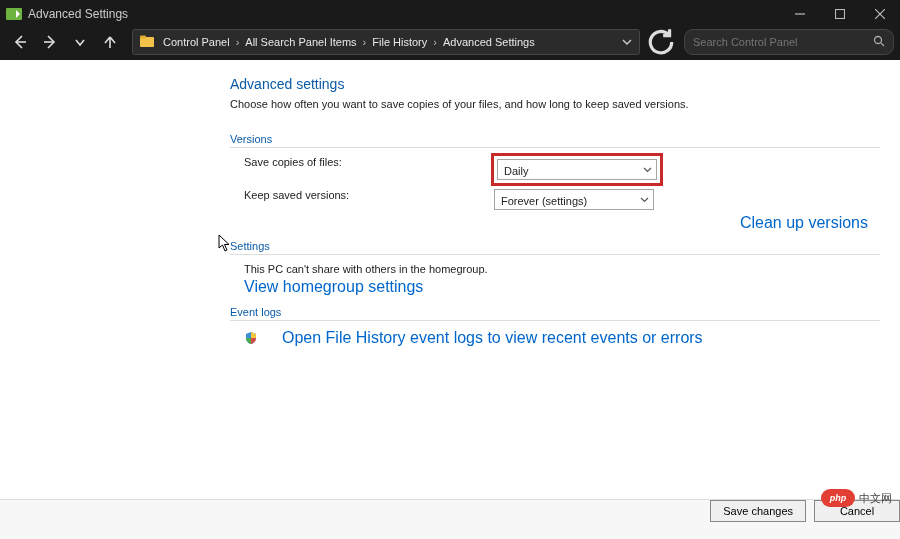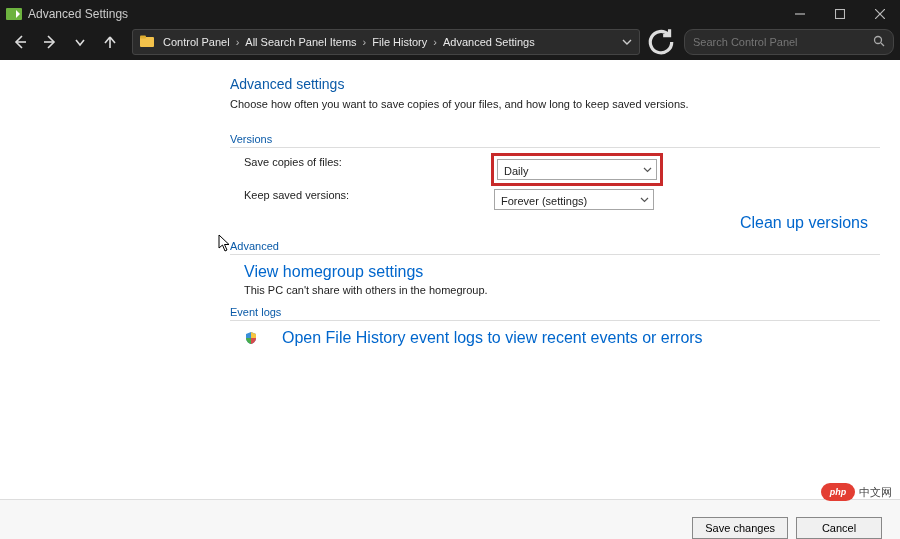--- a/index.html
+++ b/index.html
@@ -44,29 +44,29 @@
   .row .select .chev svg { width: 9px; height: 9px; }
   .highlight-box { border: 3px solid #c82a2a; padding: 3px; margin: -3px; display: inline-flex; }
 
   .link { color: #0066cc; font-size: 16px; }
   .cleanup-row { display: flex; justify-content: flex-end; padding-right: 12px; margin-top: -2px; margin-bottom: 8px; }
   .indent-text { font-size: 11px; padding-left: 14px; margin-bottom: 3px; }
   .link-row { padding-left: 14px; display: flex; align-items: center; gap: 24px; margin-bottom: 8px; }
   .shield-icon { width: 14px; height: 14px; }
 
   
-  .footer { height: 40px; border-top: 1px solid #ddd; display: flex; align-items: flex-end; justify-content: flex-end; padding-right: 18px; gap: 8px; background: #f7f7f7; }
+  .footer { height: 40px; border-top: 1px solid #ddd; display: flex; align-items: flex-start; justify-content: flex-end; gap: 8px; background: #f7f7f7; }
   .footer button { height: 22px; min-width: 86px; font-size: 11px; border: 1px solid #888; background: #f0f0f0; padding: 0 12px; }
 
   
   .cursor { position: absolute; left: 218px; top: 174px; pointer-events: none; }
   .cursor svg { width: 14px; height: 18px; }
 
   
-  .watermark { position: absolute; right: 8px; bottom: 38px; display: flex; align-items: center; gap: 4px; font-size: 11px; color: #444; }
+  .watermark { position: absolute; right: 8px; bottom: 32px; display: flex; align-items: center; gap: 4px; font-size: 11px; color: #444; }
   .watermark .logo { width: 34px; height: 18px; background: #e33e33; border-radius: 9px 9px 9px 9px / 9px 9px 9px 9px; display: flex; align-items: center; justify-content: center; color: #fff; font-size: 9px; font-weight: bold; font-style: italic; }
 </style>
 </head>
 <body>
 
 <div class="window">
 
   <div class="titlebar">
     <span class="app-icon">
       <svg viewBox="0 0 16 16">
@@ -184,23 +184,23 @@
         <span class="chev"><svg viewBox="0 0 9 9">
               <path d="M1 3 L4.5 6.5 L8 3" fill="none" stroke="currentColor" stroke-width="1.2"></path>
             </svg></span>
       </div>
     </div>
 
     <div class="cleanup-row">
       <span class="link">Clean up versions</span>
     </div>
 
-    <div class="section-title">Advanced</div>
+    <div class="section-title">Settings</div>
+    <div class="indent-text">This PC can't share with others in the homegroup.</div>
     <div class="indent-text"><span class="link">View homegroup settings</span></div>
-    <div class="indent-text">This PC can't share with others in the homegroup.</div>
 
     <div class="section-title" style="margin-top:10px">Event logs</div>
     <div class="link-row">
       <span class="shield-icon">
         <svg viewBox="0 0 14 14">
             <path d="M7 1 L12 3 L12 7 C12 10 9.5 12.5 7 13 C4.5 12.5 2 10 2 7 L2 3 Z" fill="#3a8fd9"></path>
             <path d="M7 1 L12 3 L12 7 L7 7 Z" fill="#f5c542"></path>
             <path d="M7 7 L7 13 C4.5 12.5 2 10 2 7 Z" fill="#4aad4a"></path>
             <path d="M7 7 L12 7 C12 10 9.5 12.5 7 13 Z" fill="#d94c4c"></path>
           </svg>

